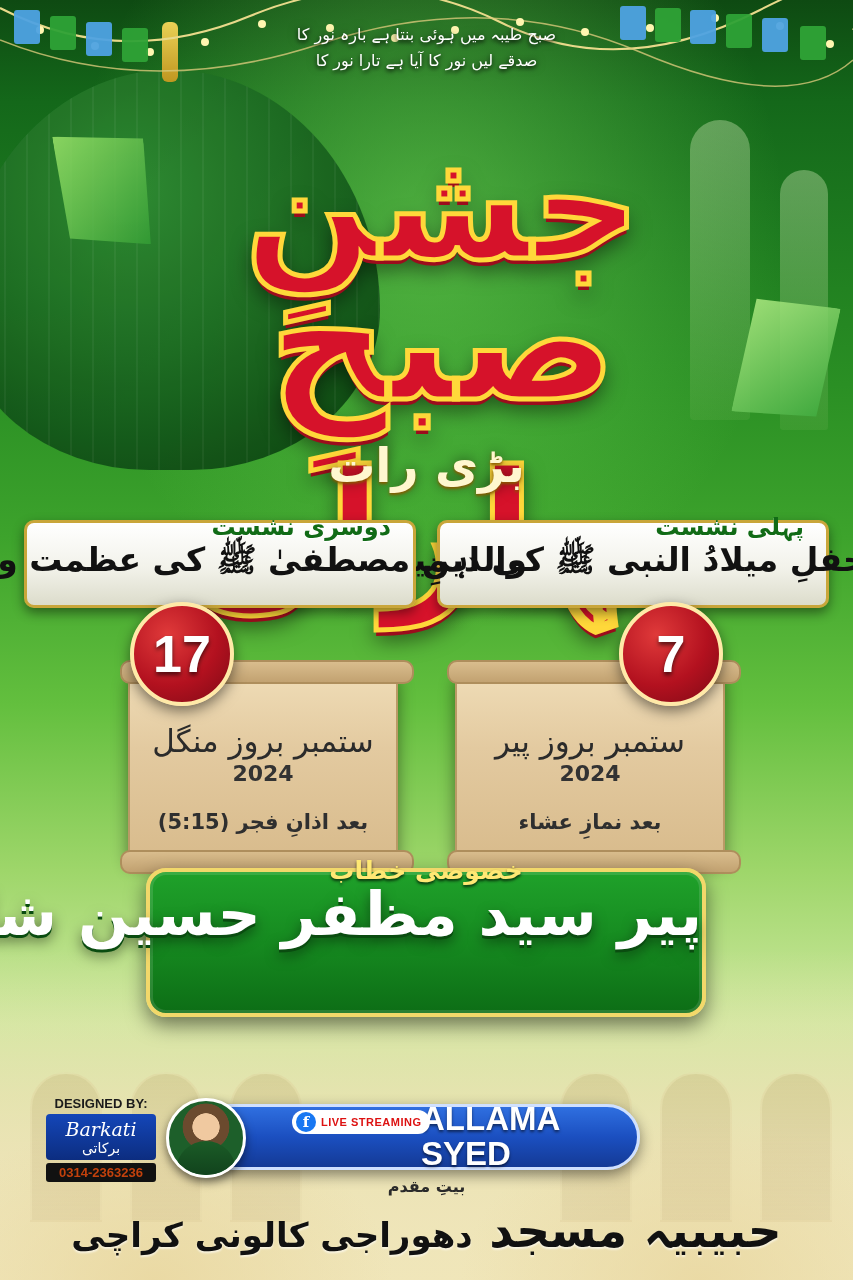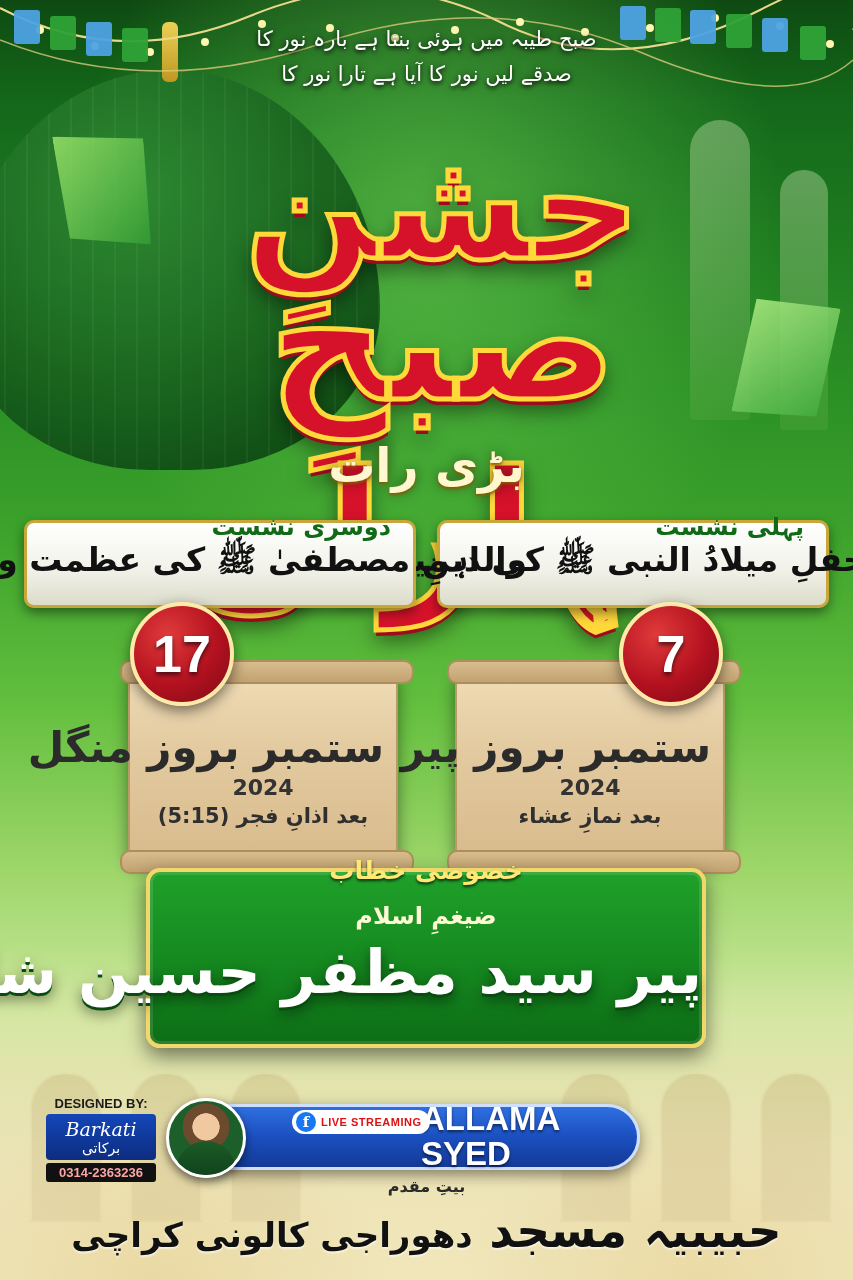--- a/index.html
+++ b/index.html
@@ -66,21 +66,21 @@
   
   .lights { position: absolute; left: 0; top: 0; width: 853px; height: 130px; }
   .lights svg { display: block; }
 
   
   .urdu { direction: rtl; font-family: "DejaVu Sans", sans-serif; }
 
   .top-couplet {
     position: absolute; top: 22px; left: 0; width: 853px;
     text-align: center; color: #ffffff;
-    font-size: 21px; line-height: 1.65;
+    font-size: 16px; line-height: 1.65;
     text-shadow: 0 2px 4px rgba(0,0,0,.8), 0 0 10px rgba(0,0,0,.6);
     padding: 0 48px;
   }
   .top-couplet div { white-space: nowrap; }
 
   .main-title {
     position: absolute; top: 120px; left: 16px; width: 853px;
     text-align: center;
     font-size: 150px; line-height: 1.15;
     font-weight: bold;
@@ -141,42 +141,42 @@
   }
   .scroll:before { top: -14px; }
   .scroll:after  { bottom: -14px; }
   .scroll.right { right: 128px; }
   .scroll.left  { left: 128px; }
   .scroll-inner {
     position: absolute; inset: 18px 12px;
     text-align: center; color: #3c2a12;
   }
   .scroll-date-line {
-    font-size: 42px; font-weight: bold; color: #2b2b2b;
+    font-size: 31px; font-weight: normal; color: #2b2b2b;
     line-height: 1.25; margin-top: 30px; white-space: nowrap;
   }
   .scroll-year { font-size: 22px; font-weight: bold; color: #333; }
-  .scroll-sub  { font-size: 21px; font-weight: bold; color: #2f2f2f; margin-top: 4px; }
+  .scroll-sub  { font-size: 21px; font-weight: bold; color: #2f2f2f; margin-top: 24px; }
   .daybadge {
     position: absolute; top: -28px; width: 104px; height: 104px; border-radius: 50%;
     background: radial-gradient(circle at 35% 30%, #e03a3a 0%, #b3111f 55%, #7d0a16 100%);
     border: 4px solid #ffe9a8;
     box-shadow: 0 5px 14px rgba(0,0,0,.5);
     color: #fff; font-size: 52px; font-weight: bold;
     display: flex; align-items: center; justify-content: center;
     text-shadow: 0 3px 4px rgba(0,0,0,.6);
   }
   .daybadge.right { right: 130px; }
   .daybadge.left  { left: 130px; }
 
   
   .speaker-box {
     position: absolute; top: 868px; left: 146px;
-    width: 560px; height: 180px;
-    border-radius: 14px;
+    width: 560px; height: 149px;
+    border-radius: 20px;
     background: linear-gradient(180deg, #1fa12a 0%, #168a20 50%, #0d6e16 100%);
     border: 4px solid #f2d86a;
     box-shadow: 0 8px 20px rgba(0,0,0,.5), inset 0 0 0 3px rgba(255,255,255,.12);
     text-align: center;
   }
   .speaker-kicker {
     position: absolute; top: -16px; left: 50%; transform: translateX(-50%);
     font-size: 25px; font-weight: bold; color: #ffe873;
     text-shadow: 0 2px 3px rgba(0,0,0,.7); white-space: nowrap;
   }
@@ -192,21 +192,21 @@
     position: absolute; left: 46px; top: 1096px; width: 110px; text-align: center;
   }
   .designer-title { font-size: 13px; font-weight: bold; color: #1b1b1b; }
   .designer-logo {
     margin-top: 3px; background: linear-gradient(180deg, #1446b8, #0c2d80);
     color: #fff; border-radius: 4px; padding: 4px 12px;
     font-family: "DejaVu Serif", serif; font-size: 19px; font-style: italic;
   }
   .designer-logo small { display: block; font-size: 14px; font-style: normal; }
   .designer-phone {
-    margin-top: 3px; background: #111; color: #fca5a5; font-size: 13px; font-weight: bold;
+    margin-top: 3px; background: #111; color: #c2410c; font-size: 13px; font-weight: bold;
     border-radius: 3px; padding: 2px 0;
   }
 
   
   .livebar {
     position: absolute; left: 176px; top: 1104px; width: 464px; height: 66px;
     border-radius: 33px;
     background: linear-gradient(180deg, #2f6fe0 0%, #1b4fc0 50%, #143a96 100%);
     border: 3px solid #cfe0ff;
     box-shadow: 0 5px 14px rgba(0,0,0,.45);
@@ -352,21 +352,20 @@
         <div class="scroll-year">2024</div>
         <div class="scroll-sub">بعد اذانِ فجر (5:15)</div>
       </div>
     </div>
     <div class="daybadge left">17</div>
 
   </div>
 
   <div class="speaker-box">
     <div class="speaker-kicker urdu">خصوصی خطاب</div>
-    <div class="speaker-role urdu">ضیغمِ اسلام</div>
     <div class="speaker-name urdu">پیر سید مظفر حسین شاہ قادری</div>
   </div>
 
   <div class="designer">
     <div class="designer-title">DESIGNED BY:</div>
     <div class="designer-logo">
       <span>Barkati</span>
       <small class="urdu">برکاتی</small>
     </div>
     <div class="designer-phone">0314-2363236</div>

